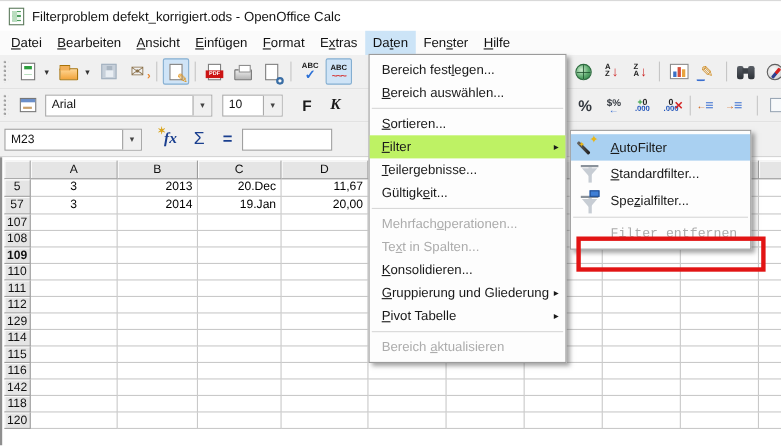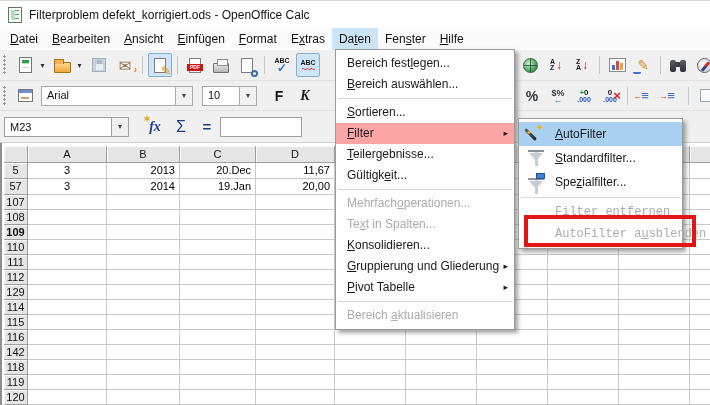--- a/index.html
+++ b/index.html
@@ -141,21 +141,21 @@
   .ccell { border-right:1px solid #c9c9c9; border-bottom:1px solid #c9c9c9;
     font-size:11px; color:#000; padding:0 4px; flex:0 0 auto; overflow:hidden; white-space:nowrap; }
   .ccell.center { text-align:center; } .ccell.right { text-align:right; }
 
   
   .popup { position:absolute; background:#fdfdfd; border:1px solid #9b9b9b;
     box-shadow:3px 3px 4px rgba(90,90,90,.55); padding:3px 0; }
   #daten-popup { left:335px; top:49px; width:180px; z-index:50; }
   .menu-item { height:21px; line-height:21px; padding:0 18px 0 11px; font-size:12px;
     color:#1a1a1a; position:relative; white-space:nowrap; }
-  .menu-item.hl { background:#fca5a5; }
+  .menu-item.hl { background:#bef264; }
   .menu-item.disabled { color:#acacac; }
   .menu-item .arrow { position:absolute; right:6px; top:0; font-size:9px; }
   .menu-sep { height:1px; background:#d8d8d8; margin:3px 2px; }
 
   #filter-popup { left:518px; top:118px; width:165px; z-index:60; }
   .sm-item { height:24px; line-height:24px; padding-left:36px; font-size:12px;
     color:#1a1a1a; position:relative; white-space:nowrap; }
   .sm-item.short { height:22px; line-height:22px; }
   .sm-item.hl { background:#a9d0f1; }
   .sm-item.disabled { color:#acacac;font-family:Liberation Mono, monospace; }
@@ -548,33 +548,20 @@
       <div class="ccell right" style="width: 79px; height: 15px; line-height: 14px;"></div>
       <div class="ccell right" style="width: 71px; height: 15px; line-height: 14px;"></div>
       <div class="ccell right" style="width: 71px; height: 15px; line-height: 14px;"></div>
       <div class="ccell right" style="width: 71px; height: 15px; line-height: 14px;"></div>
       <div class="ccell right" style="width: 71px; height: 15px; line-height: 14px;"></div>
       <div class="ccell right" style="width: 71px; height: 15px; line-height: 14px;"></div>
       <div class="ccell right" style="width: 71px; height: 15px; line-height: 14px;"></div>
     </div>
     <div class="grow">
       <div class="hcell" style="width: 24px; height: 15px; line-height: 14px;">118</div>
-      <div class="ccell center" style="width: 79px; height: 15px; line-height: 14px;"></div>
-      <div class="ccell right" style="width: 73px; height: 15px; line-height: 14px;"></div>
-      <div class="ccell right" style="width: 76px; height: 15px; line-height: 14px;"></div>
-      <div class="ccell right" style="width: 79px; height: 15px; line-height: 14px;"></div>
-      <div class="ccell right" style="width: 71px; height: 15px; line-height: 14px;"></div>
-      <div class="ccell right" style="width: 71px; height: 15px; line-height: 14px;"></div>
-      <div class="ccell right" style="width: 71px; height: 15px; line-height: 14px;"></div>
-      <div class="ccell right" style="width: 71px; height: 15px; line-height: 14px;"></div>
-      <div class="ccell right" style="width: 71px; height: 15px; line-height: 14px;"></div>
-      <div class="ccell right" style="width: 71px; height: 15px; line-height: 14px;"></div>
-    </div>
-    <div class="grow">
-      <div class="hcell" style="width: 24px; height: 15px; line-height: 14px;">119</div>
       <div class="ccell center" style="width: 79px; height: 15px; line-height: 14px;"></div>
       <div class="ccell right" style="width: 73px; height: 15px; line-height: 14px;"></div>
       <div class="ccell right" style="width: 76px; height: 15px; line-height: 14px;"></div>
       <div class="ccell right" style="width: 79px; height: 15px; line-height: 14px;"></div>
       <div class="ccell right" style="width: 71px; height: 15px; line-height: 14px;"></div>
       <div class="ccell right" style="width: 71px; height: 15px; line-height: 14px;"></div>
       <div class="ccell right" style="width: 71px; height: 15px; line-height: 14px;"></div>
       <div class="ccell right" style="width: 71px; height: 15px; line-height: 14px;"></div>
       <div class="ccell right" style="width: 71px; height: 15px; line-height: 14px;"></div>
       <div class="ccell right" style="width: 71px; height: 15px; line-height: 14px;"></div>
@@ -622,16 +609,15 @@
         <span class="funnel-outline"></span>
         <span class="funnel" style="top:4px;"></span>
       </span><u>S</u>tandardfilter...</div>
     <div class="sm-item"><span class="smicon">
         <span class="funnel-outline" style="top:5px;"></span>
         <span class="funnel" style="top:8px;"></span>
         <span class="bluebox"></span>
       </span>Spe<u>z</u>ialfilter...</div>
     <div class="menu-sep"></div>
     <div class="sm-item short disabled"><u>F</u>ilter entfernen</div>
-    <div class="sm-item short disabled">AutoFilter a<u>u</u>sblenden</div>
   </div>
 
 <div id="red-box"></div>
 
 </body></html>

